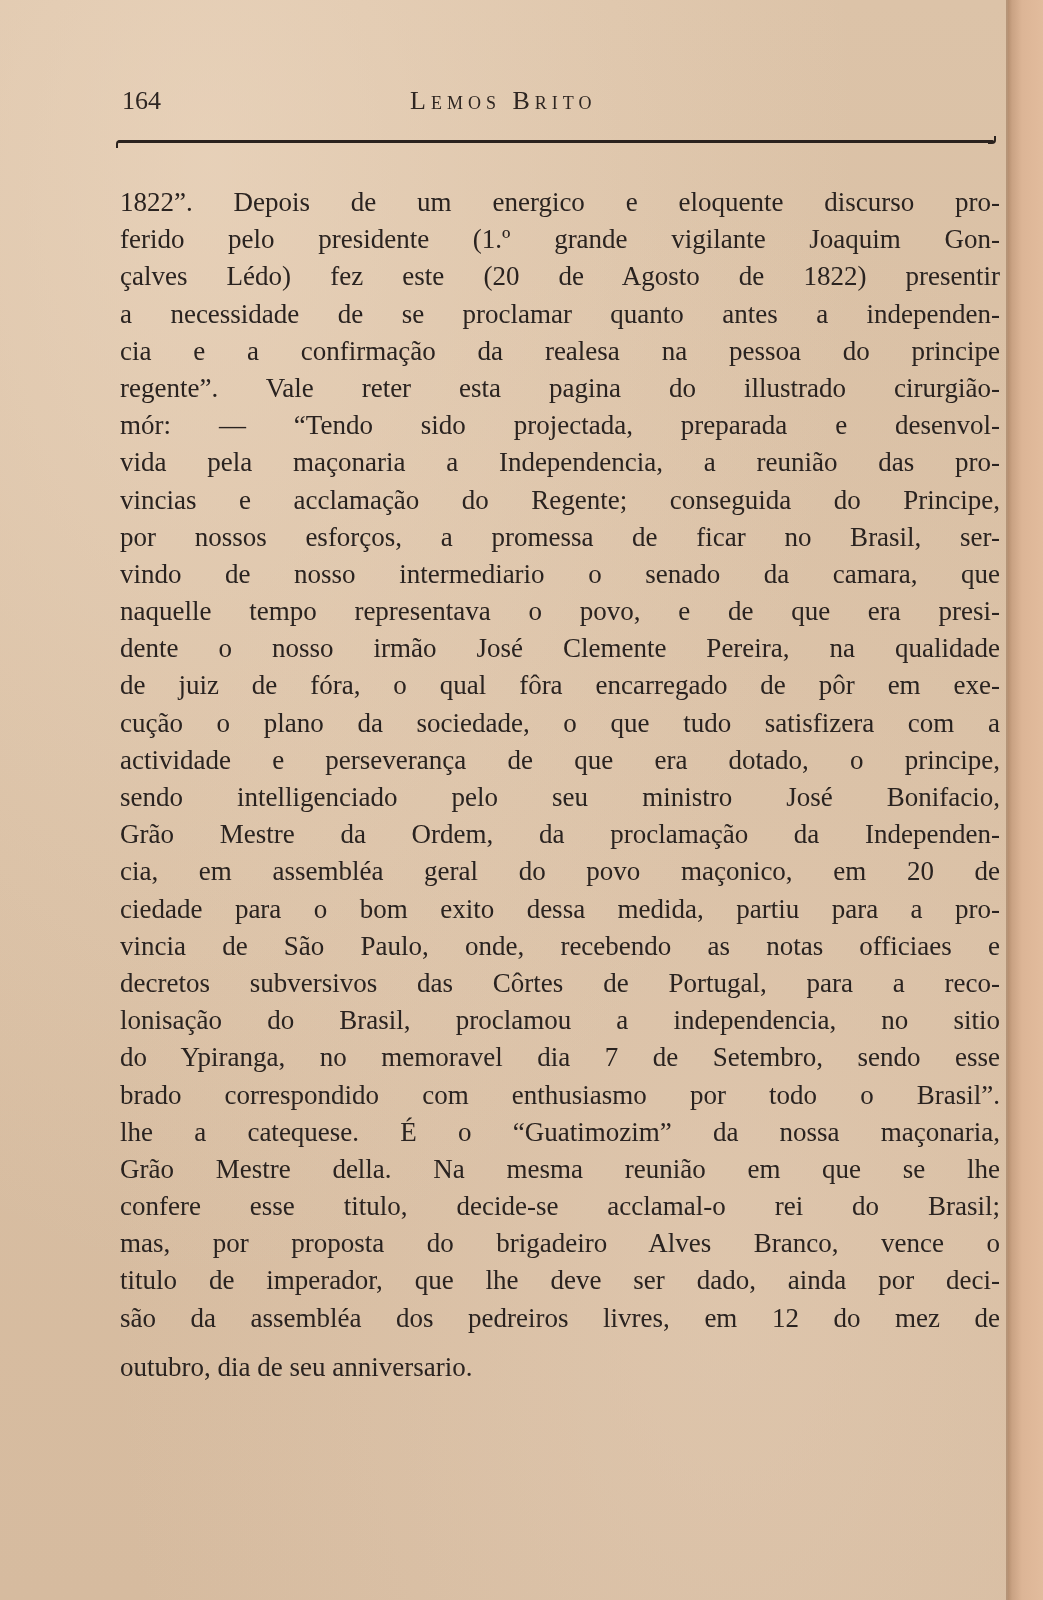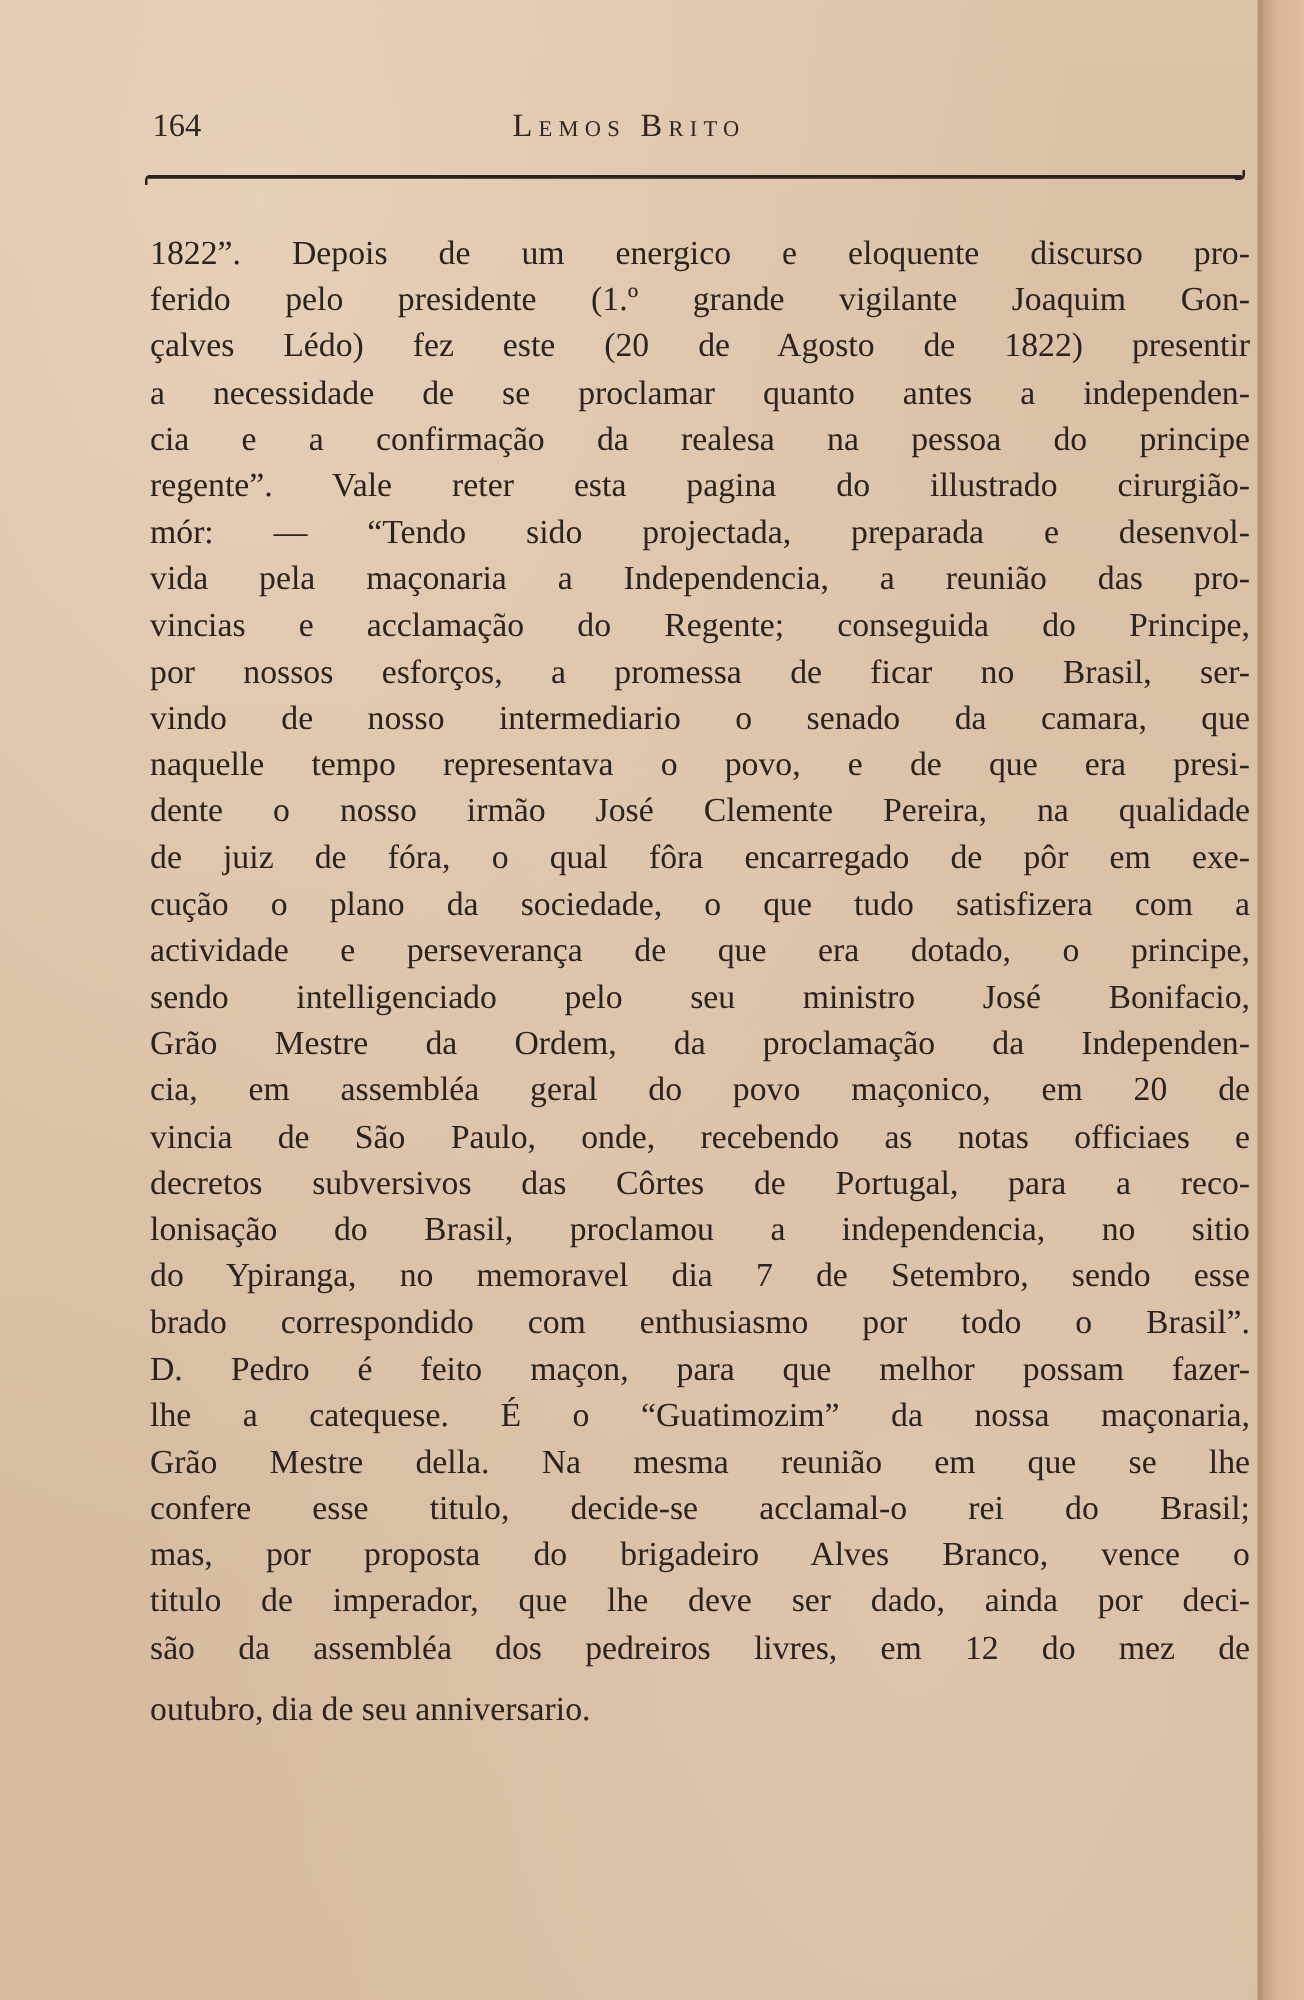--- a/index.html
+++ b/index.html
@@ -142,26 +142,26 @@
     <div class="line">por nossos esforços, a promessa de ficar no Brasil, ser-</div>
     <div class="line">vindo de nosso intermediario o senado da camara, que</div>
     <div class="line">naquelle tempo representava o povo, e de que era presi-</div>
     <div class="line">dente o nosso irmão José Clemente Pereira, na qualidade</div>
     <div class="line">de juiz de fóra, o qual fôra encarregado de pôr em exe-</div>
     <div class="line">cução o plano da sociedade, o que tudo satisfizera com a</div>
     <div class="line">actividade e perseverança de que era dotado, o principe,</div>
     <div class="line">sendo intelligenciado pelo seu ministro José Bonifacio,</div>
     <div class="line">Grão Mestre da Ordem, da proclamação da Independen-</div>
     <div class="line">cia, em assembléa geral do povo maçonico, em 20 de</div>
+    <div class="line">ciedade para o bom exito dessa medida, partiu para a pro-</div>
     <div class="line">vincia de São Paulo, onde, recebendo as notas officiaes e</div>
     <div class="line">decretos subversivos das Côrtes de Portugal, para a reco-</div>
     <div class="line">lonisação do Brasil, proclamou a independencia, no sitio</div>
     <div class="line">do Ypiranga, no memoravel dia 7 de Setembro, sendo esse</div>
     <div class="line">brado correspondido com enthusiasmo por todo o Brasil”.</div>
-    <div class="line">D. Pedro é feito maçon, para que melhor possam fazer-</div>
     <div class="line">lhe a catequese. É o “Guatimozim” da nossa maçonaria,</div>
     <div class="line">Grão Mestre della. Na mesma reunião em que se lhe</div>
     <div class="line">confere esse titulo, decide-se acclamal-o rei do Brasil;</div>
     <div class="line">mas, por proposta do brigadeiro Alves Branco, vence o</div>
     <div class="line">titulo de imperador, que lhe deve ser dado, ainda por deci-</div>
     <div class="line">são da assembléa dos pedreiros livres, em 12 do mez de</div>
     <div class="line last">outubro, dia de seu anniversario.</div>
   </div>
 </div>
 

